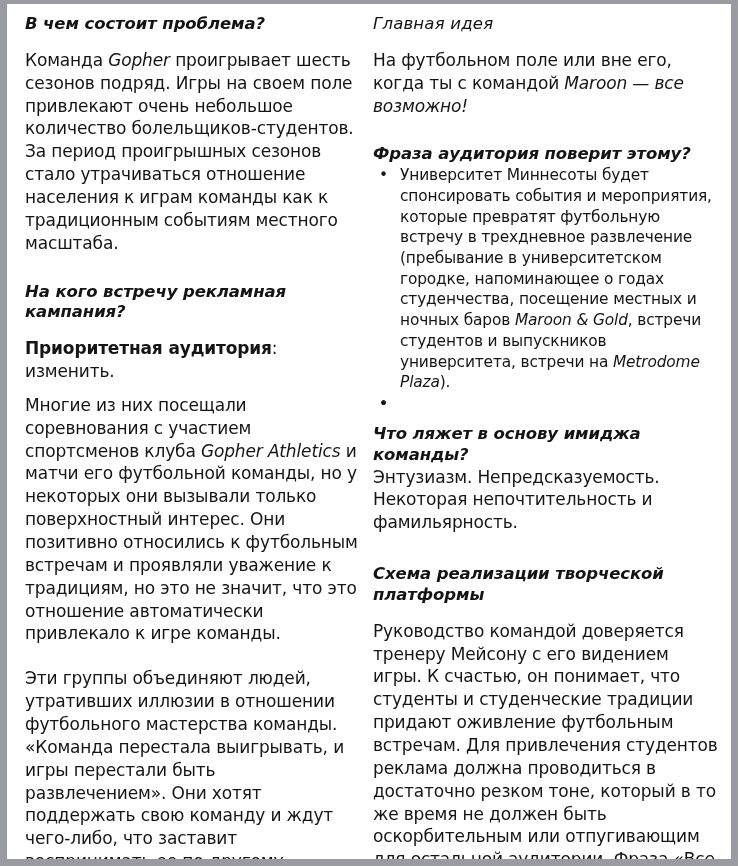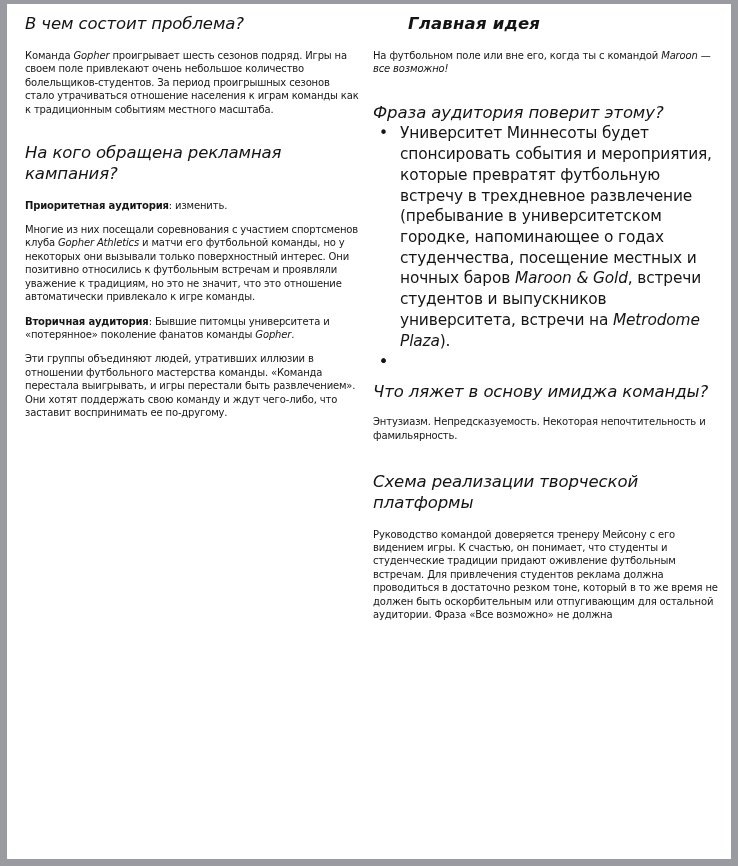--- a/index.html
+++ b/index.html
@@ -35,38 +35,37 @@
     max-width: 50%;
     padding: 0 10px 0 14px;
   }
   .col-right {
     padding: 0 6px 0 4px;
   }
 
   h2.heading {
     margin: 0;
     font-size: 16.5px;
-    font-weight: normal;
+    font-weight: bold;
     font-style: italic;
     line-height: 1.26;
     color: #141414;
     letter-spacing: -0.1px;
   }
   h2.heading.light {
-    font-weight: 700;
+    font-weight: 400;
     letter-spacing: 0.2px;
-    margin-left: 35px;
   }
   h2.heading.tight {
-    margin-bottom: 12px;
+    margin-bottom: 0;
   }
 
   p.body {
     margin: 0;
-    font-size: 10px;
+    font-size: 17px;
     line-height: 1.345;
     color: #151515;
     letter-spacing: -0.15px;
   }
 
   .sp-head {
     height: 14px;
   }
   .sp-para {
     height: 11px;
@@ -111,30 +110,29 @@
   <div class="columns">
 
     <div class="col col-left">
 
       <h2 class="heading">В чем состоит проблема?</h2>
       <div class="sp-head"></div>
       <p class="body"><span>Команда </span><span class="i">Gopher</span><span> проигрывает шесть сезонов подряд. Игры на своем поле привлекают очень небольшое количество болельщиков-студентов. За период проигрышных сезонов стало утрачиваться отношение населения к играм команды как к традиционным событиям местного масштаба.</span></p>
 
       <div class="sp-sec-lg"></div>
 
-      <h2 class="heading">На кого обращена рекламная кампания?</h2>
+      <h2 class="heading">На кого встречу рекламная кампания?</h2>
       <div class="sp-head"></div>
 
       <p class="body"><span class="b">Приоритетная аудитория</span><span>: изменить.</span></p>
       <div class="sp-para"></div>
       <p class="body"><span>Многие из них посещали соревнования с участием спортсменов клуба </span><span class="i">Gopher Athletics</span><span> и матчи его футбольной команды, но у некоторых они вызывали только поверхностный интерес. Они позитивно относились к футбольным встречам и проявляли уважение к традициям, но это  не значит, что это отношение автоматически привлекало к игре команды.</span></p>
 
       <div class="sp-para"></div>
 
-      <p class="body"><span class="b">Вторичная аудитория</span><span>: Бывшие питомцы университета и «потерянное» поколение фанатов команды </span><span class="i">Gopher</span><span>.</span></p>
       <div class="sp-para"></div>
       <p class="body">Эти группы объединяют людей, утративших иллюзии в отношении футбольного мастерства команды. «Команда перестала выигрывать, и игры перестали быть развлечением». Они хотят поддержать свою команду и ждут чего-либо, что заставит воспринимать ее по-другому.</p>
 
       <div class="sp-sec-lg"></div>
 
       <div class="sp-head"></div>
 
     </div>
 
     <div class="col col-right">

